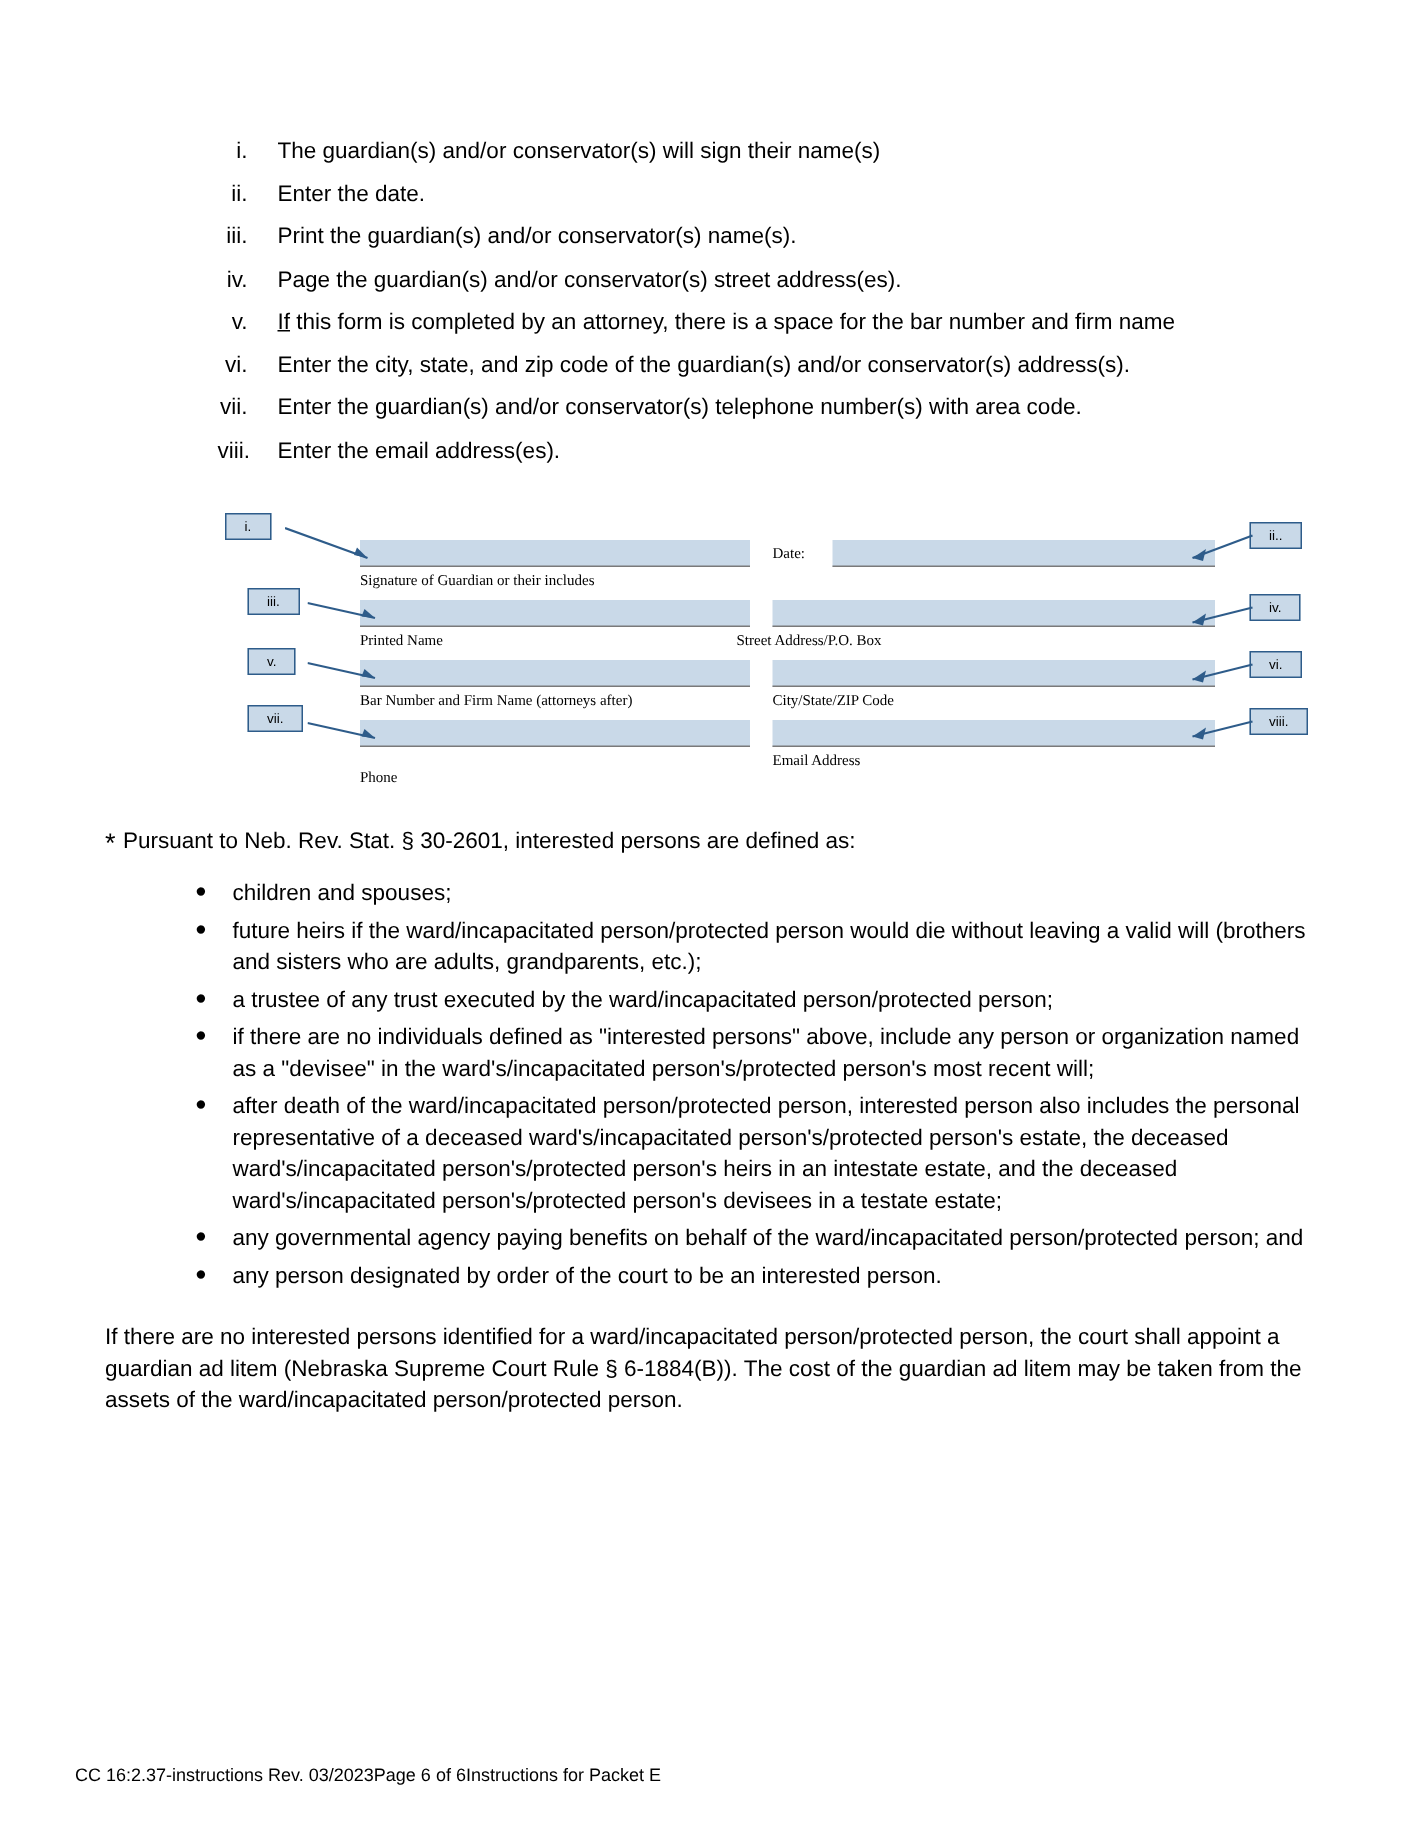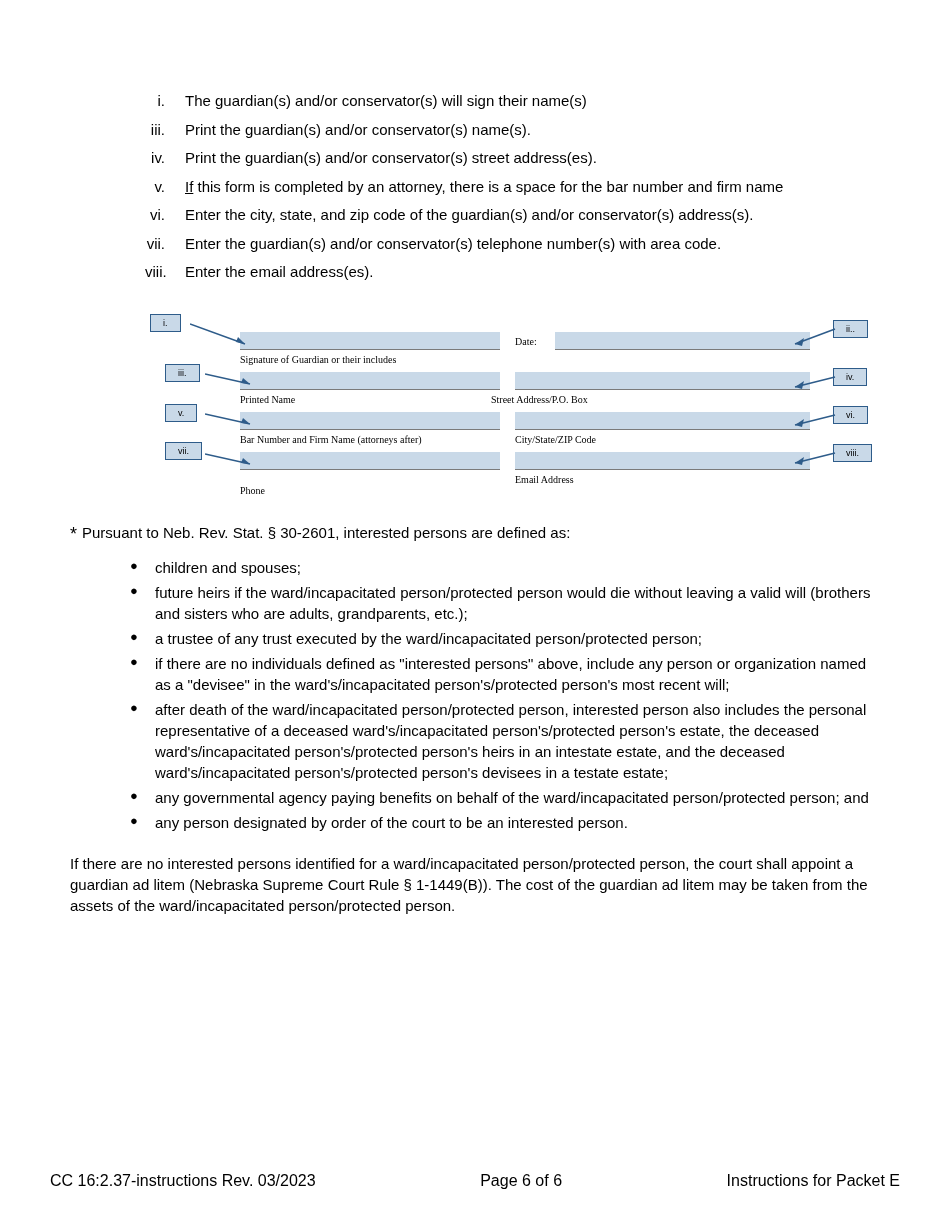--- a/index.html
+++ b/index.html
@@ -90,40 +90,43 @@
   .closing-para {
     line-height: 1.4;
     margin-top: 16px;
   }
   .footer {
     position: absolute;
     bottom: 40px;
     left: 50px;
     right: 50px;
     display: flex;
-    justify-content: space-between;
-    font-size: 16px;
+    font-size: 12px;
   }
   .underline { text-decoration: underline; }
 </style>
 </head>
 <body>
 
 <div class="roman-list">
   <div class="roman-item">
     <div class="roman-num">i.</div>
     <div class="roman-text">The guardian(s) and/or conservator(s) will sign their name(s)</div>
   </div>
   <div class="roman-item">
+    <div class="roman-num">ii.</div>
+    <div class="roman-text">Enter the date.</div>
+  </div>
+  <div class="roman-item">
     <div class="roman-num">iii.</div>
     <div class="roman-text">Print the guardian(s) and/or conservator(s) name(s).</div>
   </div>
   <div class="roman-item">
     <div class="roman-num">iv.</div>
-    <div class="roman-text">Print the guardian(s) and/or conservator(s) street address(es).</div>
+    <div class="roman-text">Page the guardian(s) and/or conservator(s) street address(es).</div>
   </div>
   <div class="roman-item">
     <div class="roman-num">v.</div>
     <div class="roman-text"><span class="underline">If</span><span> this form is completed by an attorney, there is a space for the bar number and firm name</span></div>
   </div>
   <div class="roman-item">
     <div class="roman-num">vi.</div>
     <div class="roman-text">Enter the city, state, and zip code of the guardian(s) and/or conservator(s) address(s).</div>
   </div>
   <div class="roman-item">
@@ -228,20 +231,20 @@
       </div>
     <div class="bullet-item">
         <div class="bullet-mark">●</div>
         <div class="bullet-text">any governmental agency paying benefits on behalf of the ward/incapacitated person/protected person; and</div>
       </div>
     <div class="bullet-item">
         <div class="bullet-mark">●</div>
         <div class="bullet-text">any person designated by order of the court to be an interested person.</div>
       </div>
   </div>
-  <p class="closing-para">If there are no interested persons identified for a ward/incapacitated person/protected person, the court shall appoint a guardian ad litem (Nebraska Supreme Court Rule § 1-1449(B)). The cost of the guardian ad litem may be taken from the assets of the ward/incapacitated person/protected person.</p>
+  <p class="closing-para">If there are no interested persons identified for a ward/incapacitated person/protected person, the court shall appoint a guardian ad litem (Nebraska Supreme Court Rule § 6-1884(B)). The cost of the guardian ad litem may be taken from the assets of the ward/incapacitated person/protected person.</p>
 </div>
 
 <div class="footer">
   <span>CC 16:2.37-instructions Rev. 03/2023</span>
   <span>Page 6 of 6</span>
   <span>Instructions for Packet E</span>
 </div>
 
 </body></html>

